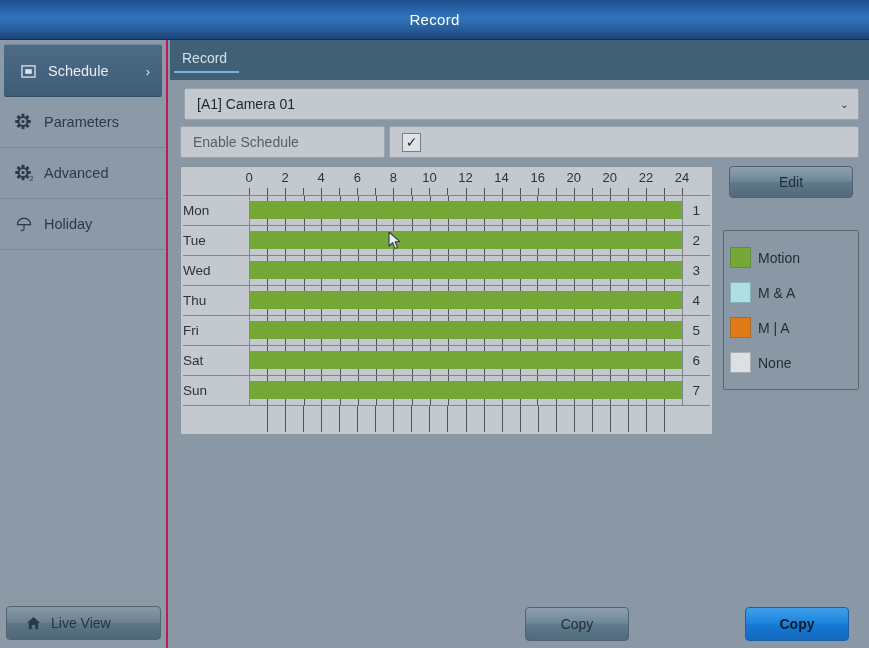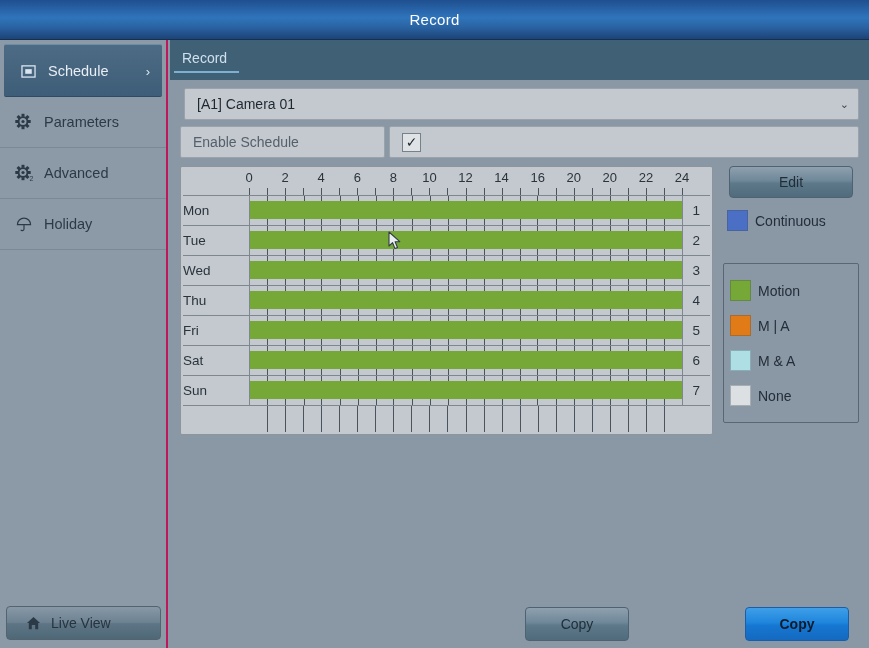--- a/index.html
+++ b/index.html
@@ -759,37 +759,33 @@
                 </td>
                 <td></td>
               </tr>
             </tbody>
         </table>
       </div>
 
       <div class="rightcol">
         <div class="edit-btn">Edit</div>
 
-        <div class="legend-top">
-          <span class="sw" id="sw-continuous" style="background: rgb(74, 111, 196);"></span>
-          <span class="legend-text">Continuous</span>
-        </div>
 
         <div class="legend-box" id="legend-box">
             <div class="legend-item">
               <span class="sw" style="background:#76a838"></span>
               <span class="legend-text">Motion</span>
             </div>
             <div class="legend-item">
+              <span class="sw" style="background:#aedfe5"></span>
+              <span class="legend-text">M &amp; A</span>
+            </div>
+            <div class="legend-item">
               <span class="sw" style="background:#e07b18"></span>
               <span class="legend-text">M | A</span>
-            </div>
-            <div class="legend-item">
-              <span class="sw" style="background:#aedfe5"></span>
-              <span class="legend-text">M &amp; A</span>
             </div>
             <div class="legend-item">
               <span class="sw" style="background:#dce0e3"></span>
               <span class="legend-text">None</span>
             </div>
           </div>
       </div>
 
     </div>
 

